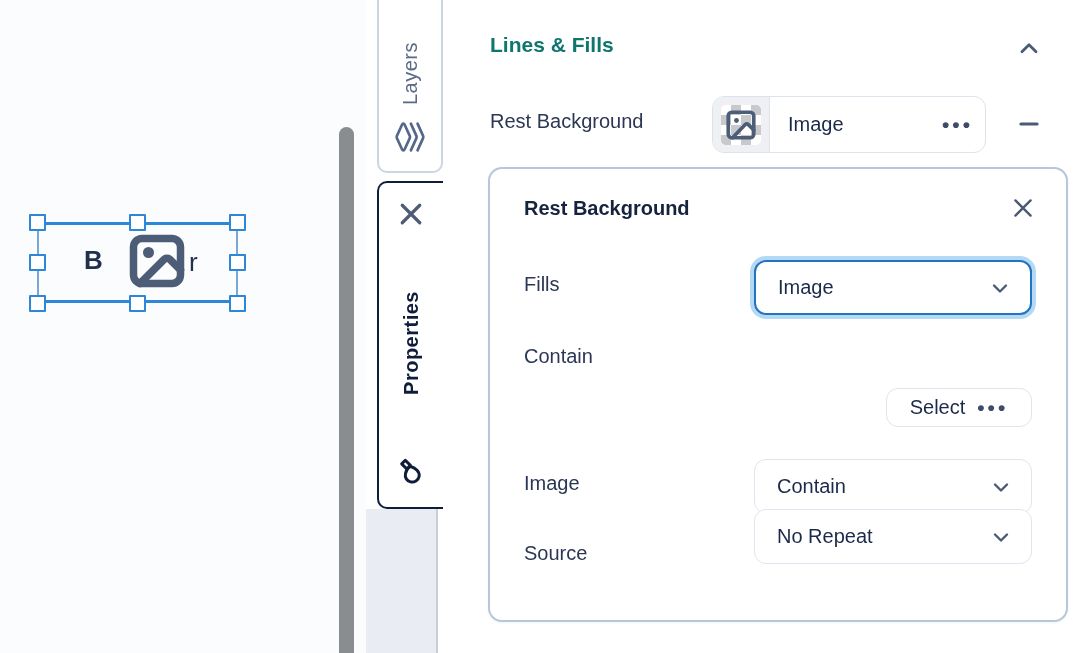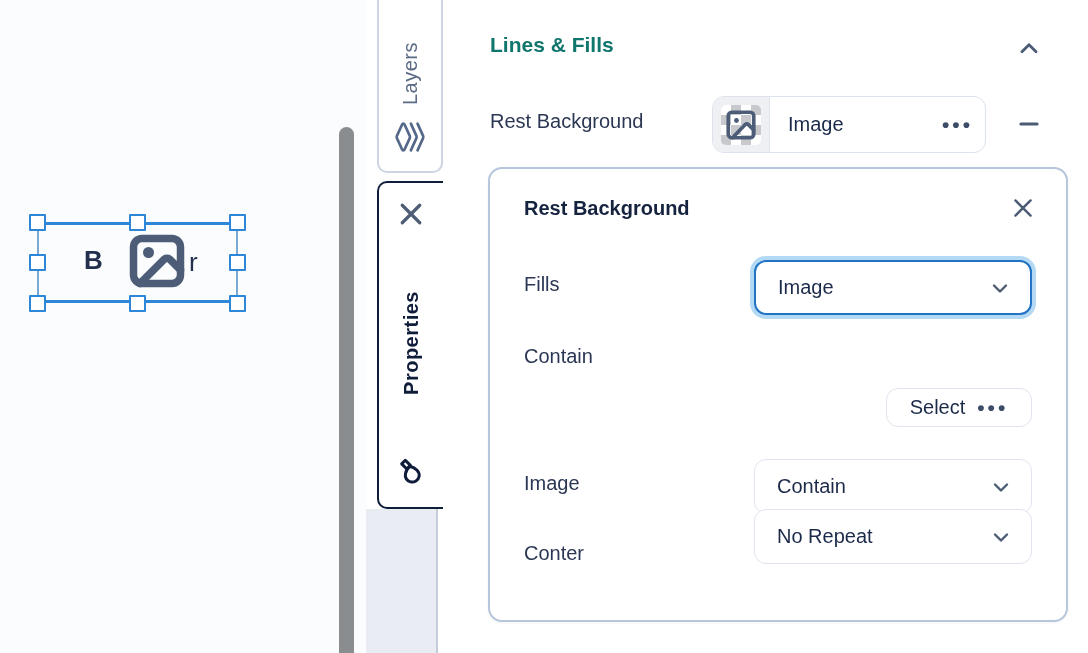--- a/index.html
+++ b/index.html
@@ -218,21 +218,21 @@
   <div class="p-label" style="top:303px;">Image</div>
   <div class="dd" style="top:290px;">
     <span>Contain</span>
     <span style="line-height:0;">
       <svg width="24" height="24" viewBox="0 0 24 24" fill="none" stroke="#4b5b74" stroke-width="2.4" stroke-linecap="round" stroke-linejoin="round">
         <path d="M6 9.5 12 15.5 18 9.5"></path>
       </svg>
     </span>
   </div>
 
-  <div class="p-label" style="top:373px;">Conter</div>
+  <div class="p-label" style="top:373px;">Source</div>
   <div class="dd" style="top:340px;">
     <span>No Repeat</span>
     <span style="line-height:0;">
       <svg width="24" height="24" viewBox="0 0 24 24" fill="none" stroke="#4b5b74" stroke-width="2.4" stroke-linecap="round" stroke-linejoin="round">
         <path d="M6 9.5 12 15.5 18 9.5"></path>
       </svg>
     </span>
   </div>
 </div>
 

